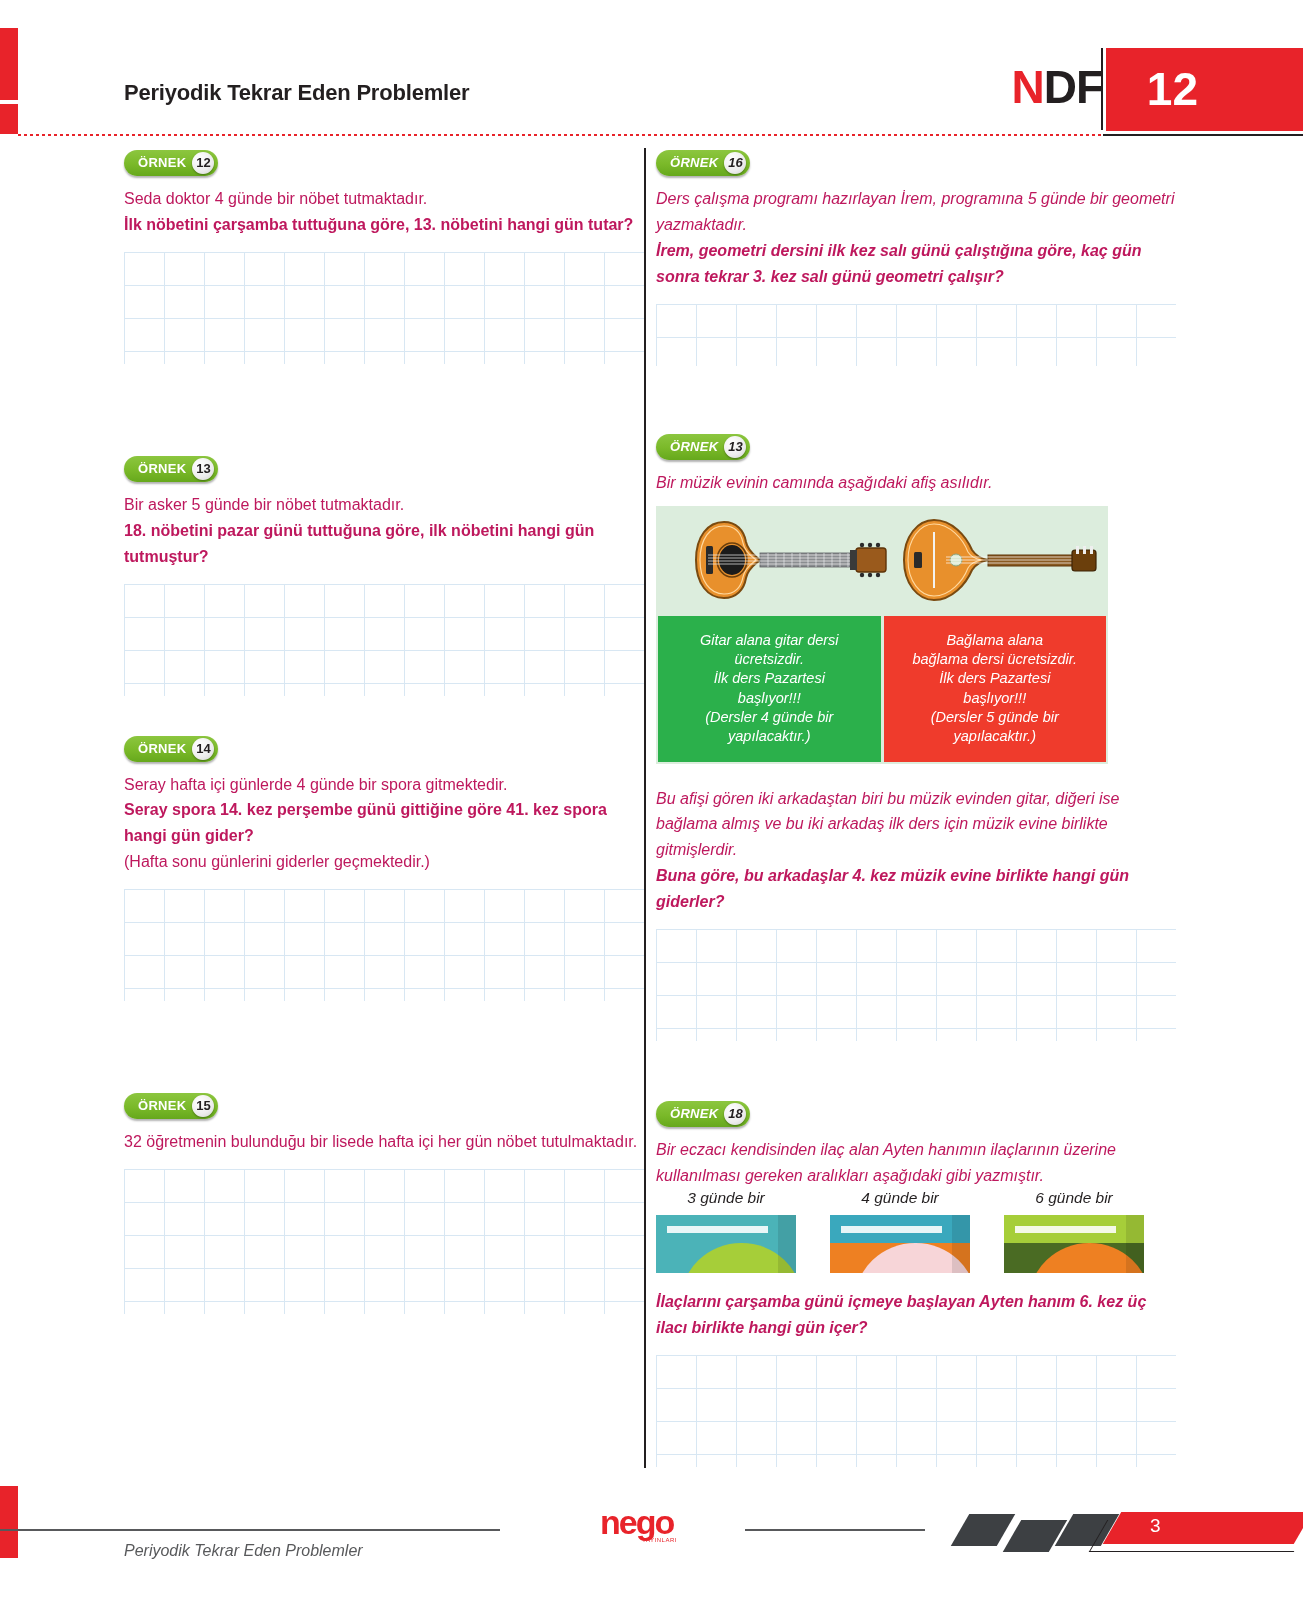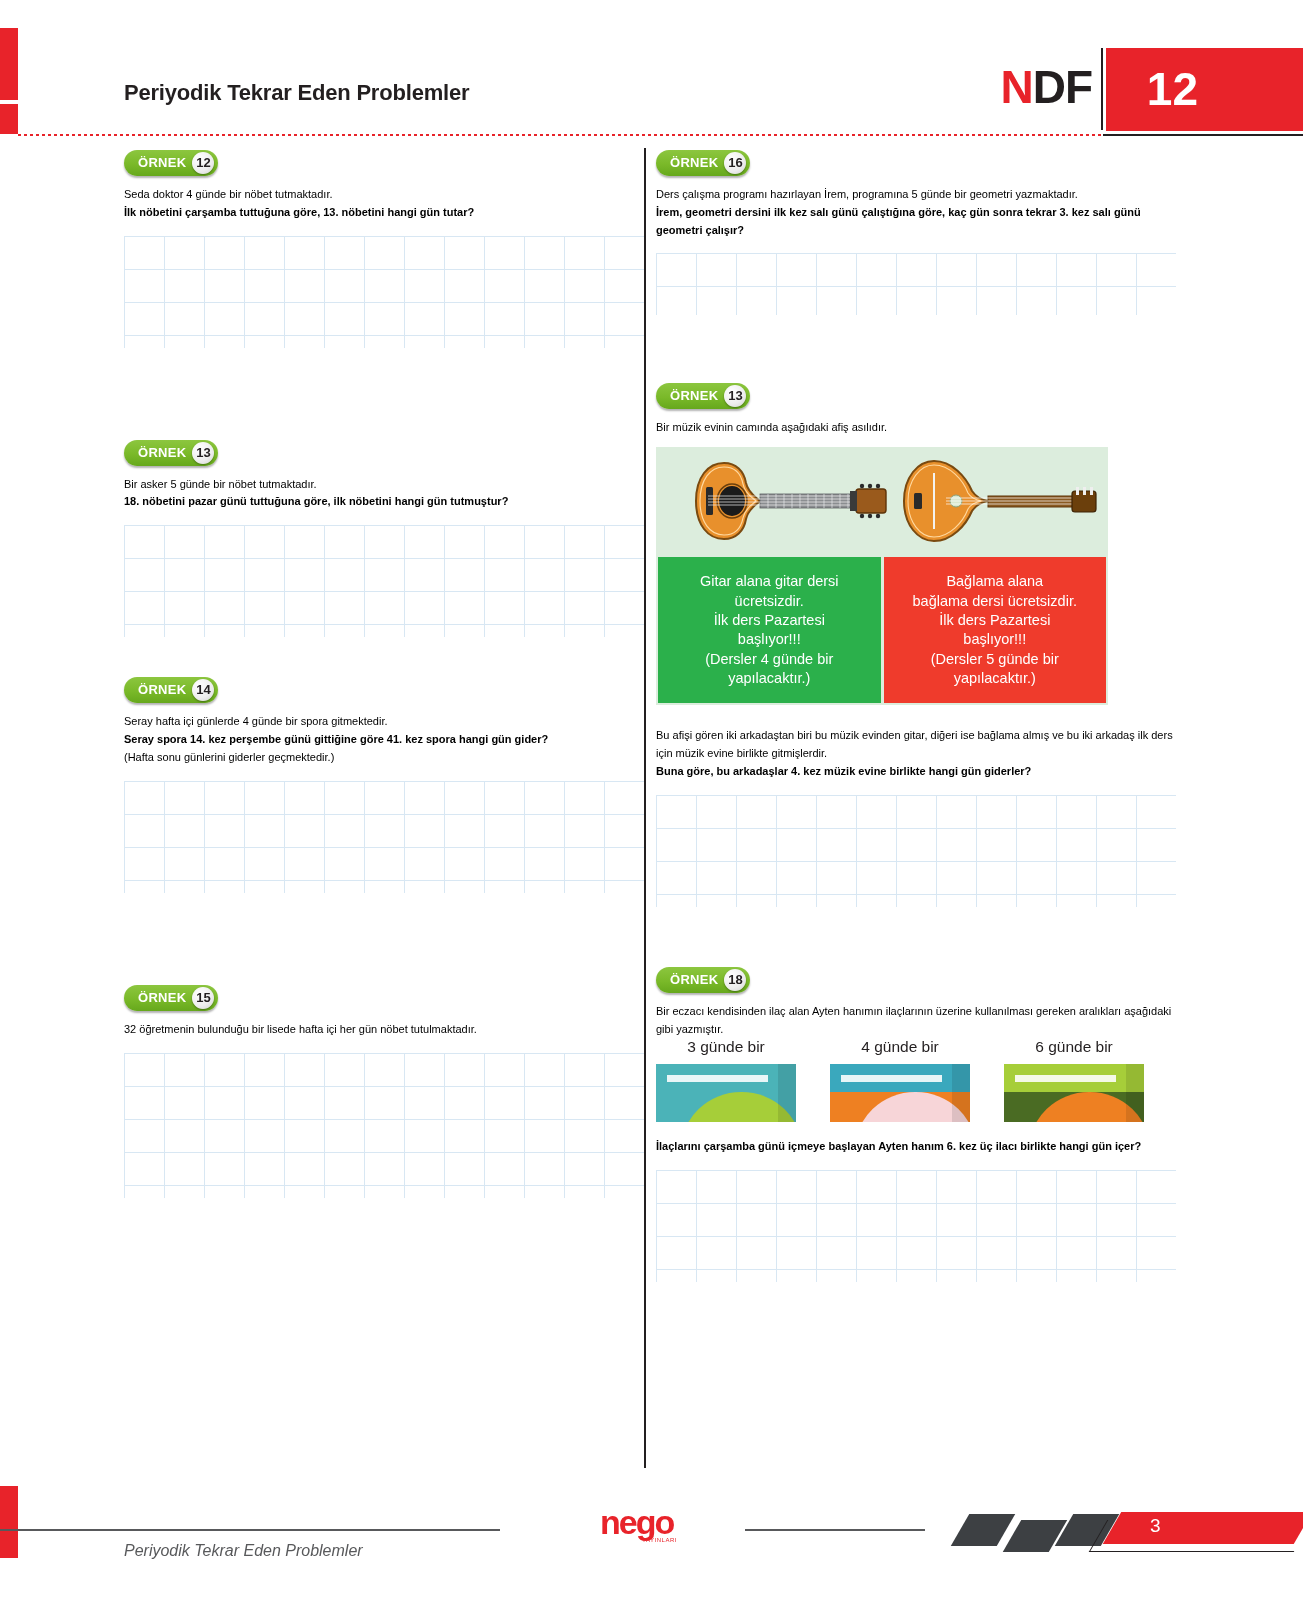--- a/index.html
+++ b/index.html
@@ -28,21 +28,21 @@
   
   .header { position:absolute; left:0; top:0; width:1303px; height:140px; }
   .header-title {
     position:absolute; left:124px; top:93px;
     transform: translateY(-50%);
     font-size:22px; font-weight:bold; color:#231f20;
     letter-spacing:-0.2px;
     font-family:"Liberation Sans", sans-serif;
   }
   .ndf-logo {
-    position:absolute; right:211px; top:64px;
+    position:absolute; right:200px; top:64px;
     font-size:46px; font-weight:bold; letter-spacing:-1px;
     line-height:1;
     font-family:"Liberation Sans", sans-serif;
   }
   .ndf-logo .n { color:#e8232a; }
   .ndf-logo .df { color:#231f20; }
   .ndf-divider {
     position:absolute; right:200px; top:48px; width:2px; height:82px; background:#231f20;
   }
   .ndf-red-box {
@@ -58,21 +58,21 @@
     background: repeating-linear-gradient(to right,#e8232a 0 3px, transparent 3px 6px);
   }
   .header-rule-right {
     position:absolute; left:1103px; top:134px; width:200px; height:2px;
     background:#231f20;
   }
 
   
   .col { position:absolute; top:150px; }
   .col-left  { left:124px;  width:520px; }
-  .col-right { left:656px; width:520px; }
+  .col-right { left:656px; width:520px;font-style:italic; }
   .col-divider {
     position:absolute; left:644px; top:148px; width:2px; height:1320px;
     background:#231f20;
   }
 
   
   .ornek {
     position:relative; display:inline-block;
     height:26px; padding:0 4px 0 14px;
     border-radius:13px;
@@ -89,21 +89,21 @@
     display:inline-block; width:22px; height:22px; border-radius:50%;
     background: radial-gradient(circle at 35% 30%, #ffffff 0%, #ededed 60%, #cfcfcf 100%);
     color:#231f20; font-size:13px; font-weight:bold; text-align:center;
     line-height:22px; margin-left:6px; margin-top:2px;
     vertical-align:top;
     box-shadow: 0 1px 2px rgba(0,0,0,0.35);
   }
 
   
   .q-block { margin-bottom:0; }
-  .q-line { font-size:11px; color:#000000; line-height:1.62;
+  .q-line { font-size:16px; color:#be185d; line-height:1.62;
             font-family:"Liberation Sans", sans-serif; }
   .q-line.bold { font-weight:bold; }
   .q-line.note { }
 
   
   .gridbox {
     width:100%;
     background-image:
       linear-gradient(to right, #b9d4ea 1px, transparent 1px),
       linear-gradient(to bottom, #b9d4ea 1px, transparent 1px);

